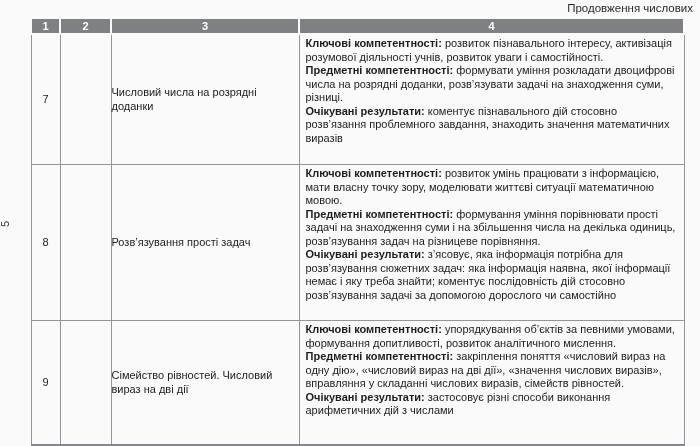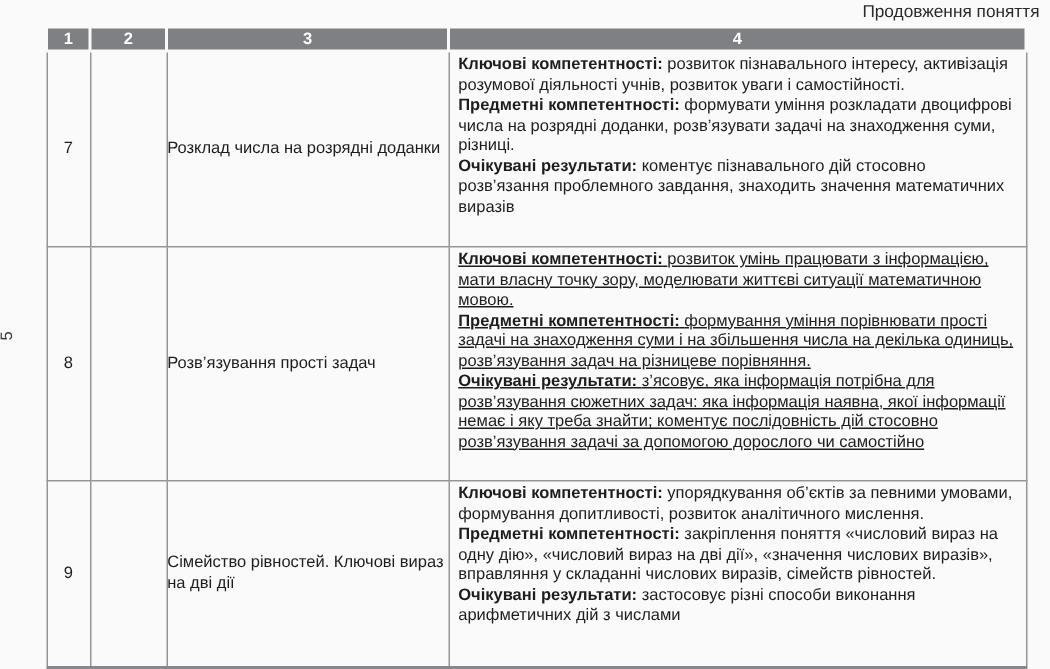--- a/index.html
+++ b/index.html
@@ -64,21 +64,21 @@
   td.details { vertical-align: top; }
   .details-inner { padding: 2px 4px 2px 6px; overflow: hidden; }
   .det { margin: 0; }
   .lead { font-weight: bold; }
 </style>
 </head>
 <body>
 
 <div class="page">
 
-  <div class="continuation">Продовження поняття</div>
+  <div class="continuation">Продовження числових</div>
   <div class="pagenum">5</div>
 
   <table class="main">
     <colgroup>
       <col style="width:29px">
       <col style="width:51px">
       <col style="width:188px">
       <col style="width:385px">
     </colgroup>
     <thead>
@@ -87,47 +87,47 @@
         <th>2</th>
         <th>3</th>
         <th>4</th>
       </tr>
     </thead>
     <tbody>
 
       <tr class="r7">
         <td class="num">7</td>
         <td class="date"></td>
-        <td class="topic">Розклад числа на розрядні доданки</td>
+        <td class="topic">Числовий числа на розрядні доданки</td>
         <td class="details">
           <div class="details-inner" style="height:125px;">
             <p class="det"><span class="lead">Ключові компетентності:</span> <span>розвиток пізнавального інтересу, активізація розумової діяльності учнів, розвиток уваги і самостійності.</span></p>
             <p class="det"><span class="lead">Предметні компетентності:</span> <span>формувати уміння розкладати двоцифрові числа на розрядні доданки, розв’язувати задачі на знаходження суми, різниці.</span></p>
             <p class="det"><span class="lead">Очікувані результати:</span> <span>коментує пізнавального дій стосовно розв’язання проблемного завдання, знаходить значення математичних виразів</span></p>
           </div>
         </td>
       </tr>
 
       <tr class="r8">
         <td class="num">8</td>
         <td class="date"></td>
         <td class="topic">Розв’язування прості задач</td>
         <td class="details">
-          <div class="details-inner" style="height:151px;text-decoration:underline;">
+          <div class="details-inner" style="height:151px;">
             <p class="det"><span class="lead">Ключові компетентності:</span> <span>розвиток умінь працювати з інформацією, мати власну точку зору, моделювати життєві ситуації математичною мовою.</span></p>
             <p class="det"><span class="lead">Предметні компетентності:</span> <span>формування уміння порівнювати прості задачі на знаходження суми і на збільшення числа на декілька одиниць, розв’язування задач на різницеве порівняння.</span></p>
             <p class="det"><span class="lead">Очікувані результати:</span> <span>з’ясовує, яка інформація потрібна для розв’язування сюжетних задач: яка інформація наявна, якої інформації немає і яку треба знайти; коментує послідовність дій стосовно розв’язування задачі за допомогою дорослого чи самостійно</span></p>
           </div>
         </td>
       </tr>
 
       <tr class="r9">
         <td class="num">9</td>
         <td class="date"></td>
-        <td class="topic">Сімейство рівностей. Ключові вираз на дві дії</td>
+        <td class="topic">Сімейство рівностей. Числовий вираз на дві дії</td>
         <td class="details">
           <div class="details-inner" style="height:119px;">
             <p class="det"><span class="lead">Ключові компетентності:</span> <span>упорядкування об’єктів за певними умовами, формування допитливості, розвиток аналітичного мислення.</span></p>
             <p class="det"><span class="lead">Предметні компетентності:</span> <span>закріплення поняття «числовий вираз на одну дію», «числовий вираз на дві дії», «значення числових виразів», вправляння у складанні числових виразів, сімейств рівностей.</span></p>
             <p class="det"><span class="lead">Очікувані результати:</span> <span>застосовує різні способи виконання арифметичних дій з числами</span></p>
           </div>
         </td>
       </tr>
 
     </tbody>

